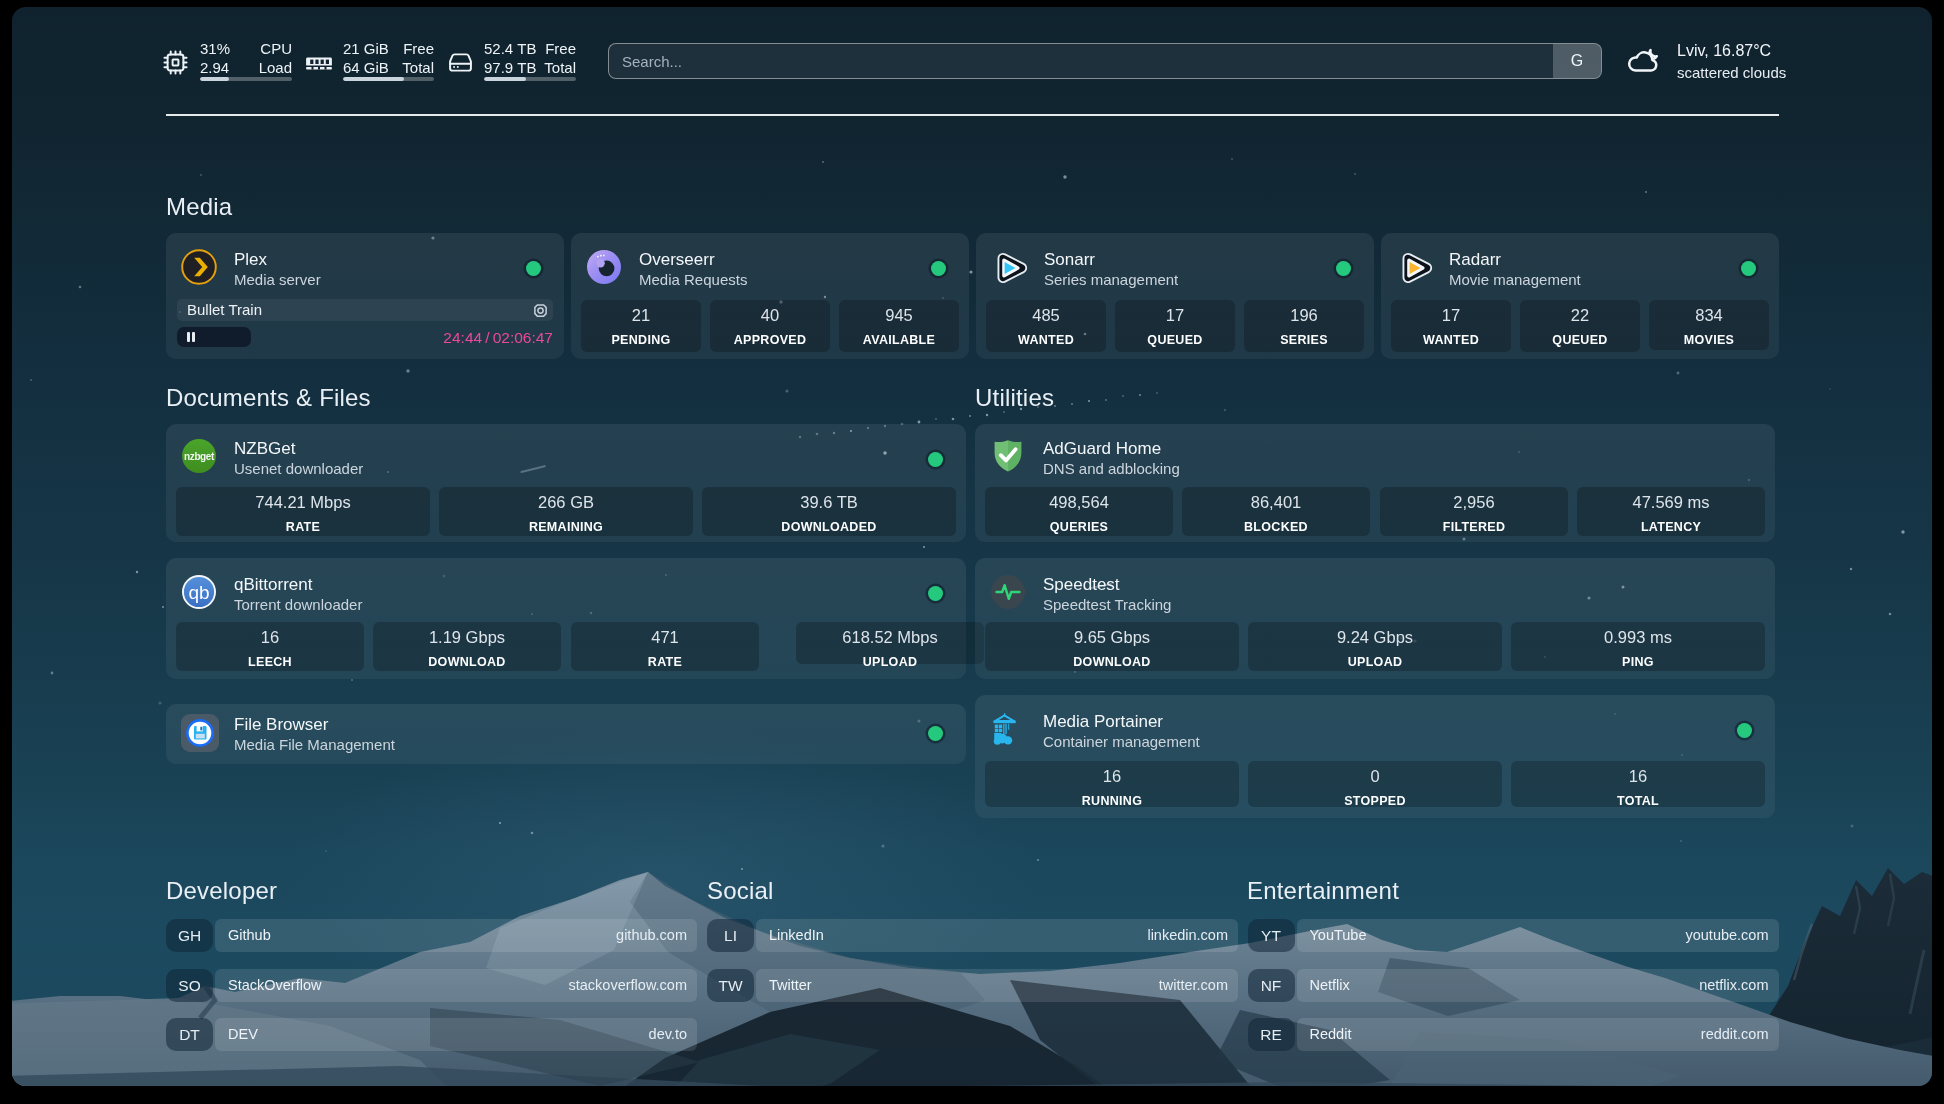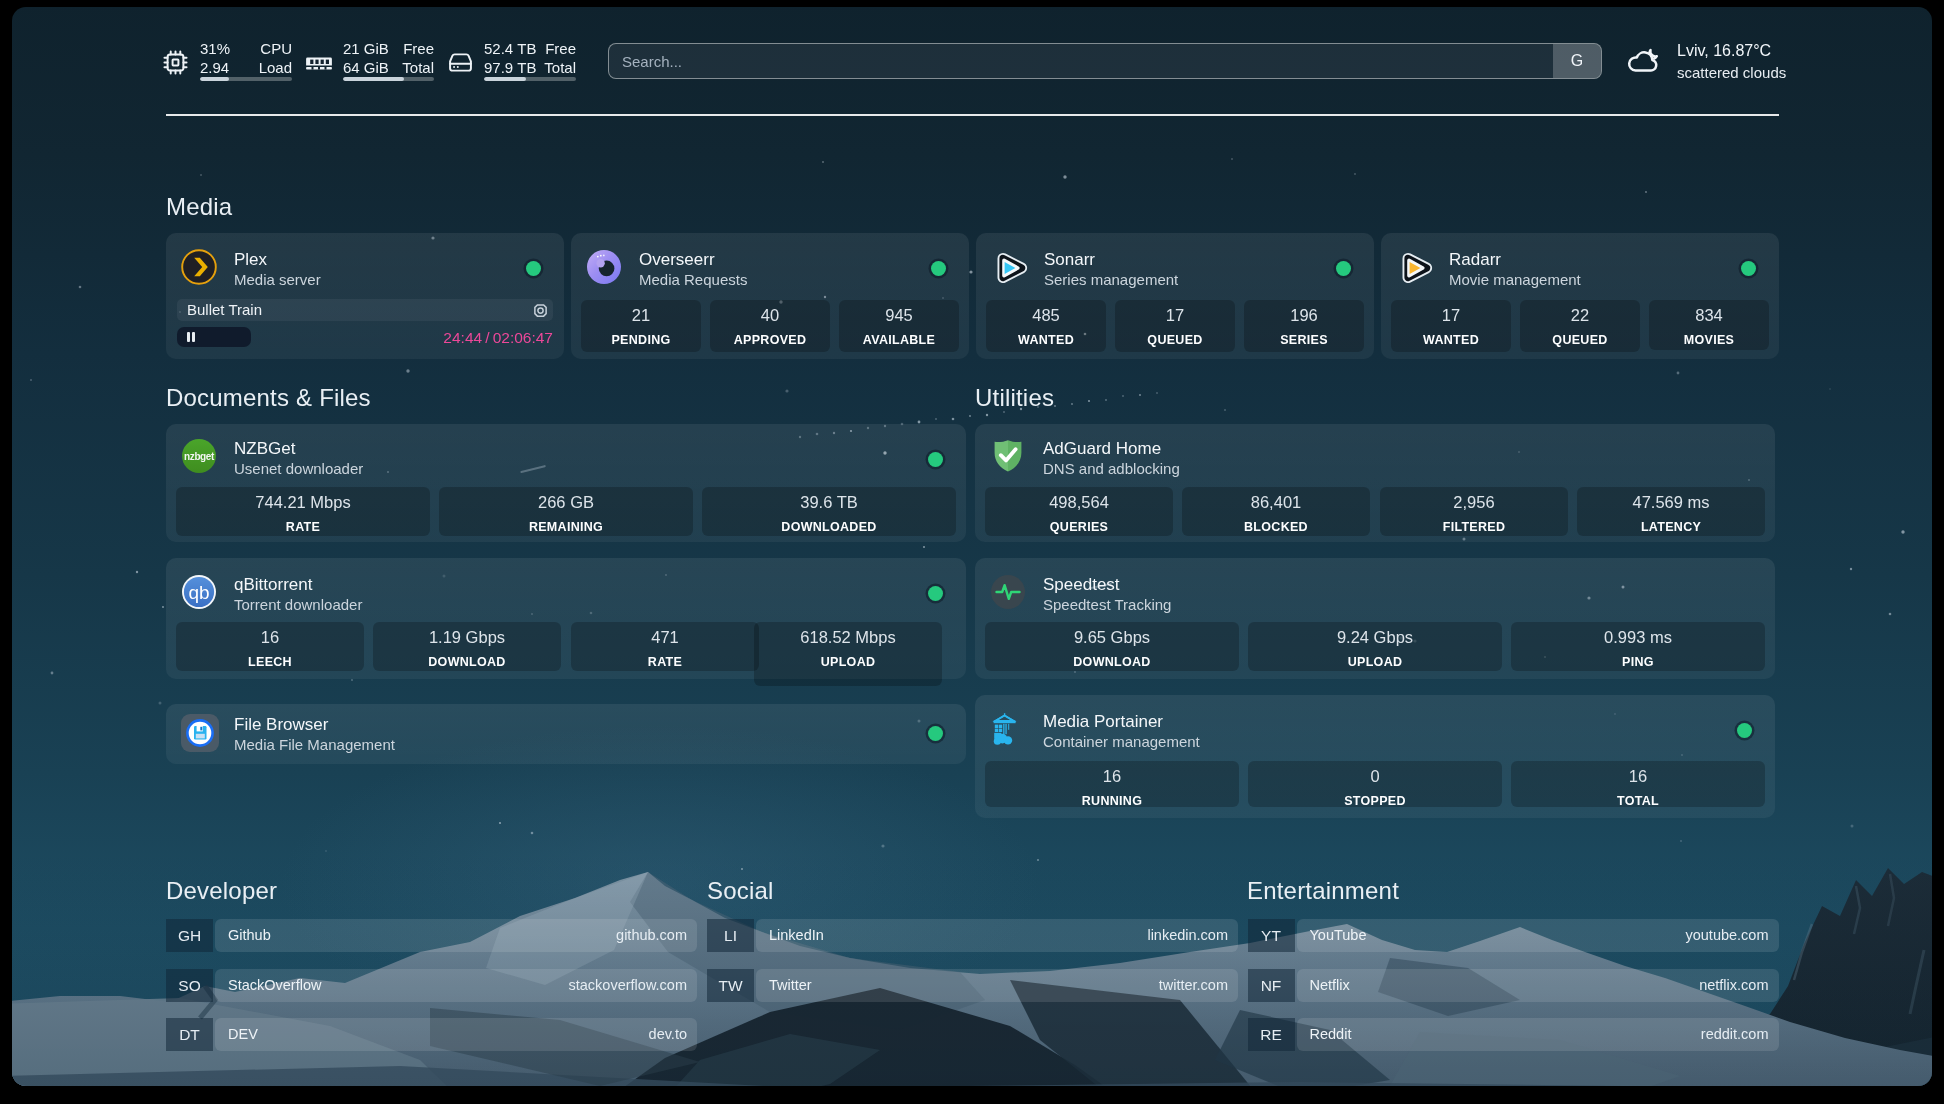--- a/index.html
+++ b/index.html
@@ -28,21 +28,21 @@
 .dot { position:absolute; width:15px; height:15px; border-radius:50%; background:#25c97e;
   box-shadow:0 0 0 2.5px rgba(13,26,38,0.55); }
 .sb { position:absolute; background:rgba(0,0,0,0.22); border-radius:6px; text-align:center; }
 .sbv { margin-top:6px; font-size:16.5px; color:#dde4ea; }
 .sbl { margin-top:8px; font-size:12.5px; font-weight:bold; color:#fdfeff; letter-spacing:0.3px; }
 .mrow1 { position:absolute; background:rgba(255,255,255,0.055); border-radius:5px; }
 .mname { position:absolute; font-size:15px; color:#eef2f6; }
 .pill { position:absolute; background:rgba(13,20,38,0.8); border-radius:7px; }
 .pbars { position:absolute; width:3px; height:10px; background:#e8edf2; border-radius:1px; }
 .ptime { position:absolute; font-size:15.5px; color:#ec4899; text-align:right; }
-.babb { position:absolute; width:47px; height:33px; border-radius:0; background:rgba(16,36,54,0.52);
+.babb { position:absolute; width:47px; height:33px; border-radius:10px; background:rgba(16,36,54,0.52);
   color:#e5ecf2; font-size:15.5px; text-align:center; line-height:33px; }
 .bbody { position:absolute; height:33px; border-radius:6px; background:rgba(255,255,255,0.115); }
 .bname { position:absolute; left:13px; top:8px; font-size:14.5px; color:#eef3f7; }
 .burl { position:absolute; right:10px; top:8px; font-size:14.5px; color:#e6edf3; }
 </style>
 </head>
 <body>
 <div class="panel">
     <div class="inner">
 <svg class="bg" width="1944" height="1104" viewBox="0 0 1944 1104">
@@ -391,21 +391,21 @@
         <div class="sbl">LEECH</div>
       </div>
 <div class="sb" style="left:373px;top:622px;width:188px;height:49px">
 <div class="sbv">1.19 Gbps</div>
         <div class="sbl">DOWNLOAD</div>
       </div>
 <div class="sb" style="left:571px;top:622px;width:188px;height:49px">
 <div class="sbv">471</div>
         <div class="sbl">RATE</div>
       </div>
-<div class="sb" style="left:754px;top:622px;width:188px;height:64px">
+<div class="sb" style="left:796px;top:622px;width:188px;height:42px">
 <div class="sbv">618.52 Mbps</div>
         <div class="sbl">UPLOAD</div>
       </div>
 
 <div class="card" style="left:166px;top:704px;width:800px;height:60px"></div>
 <div style="position:absolute;left:181px;top:714px;width:38px;height:38px"><svg width="38" height="38" viewBox="0 0 38 38">
 <rect x="0" y="0" width="38" height="38" rx="9" fill="#515d68" opacity="0.85"></rect>
 <circle cx="19" cy="19" r="12.6" fill="#ffffff" stroke="#1a6ef5" stroke-width="2.6"></circle>
 <rect x="13" y="12" width="12.5" height="13.5" rx="1.2" fill="#29b2ef"></rect>
 <rect x="15.6" y="12" width="6.2" height="5.4" fill="#ffffff"></rect>

